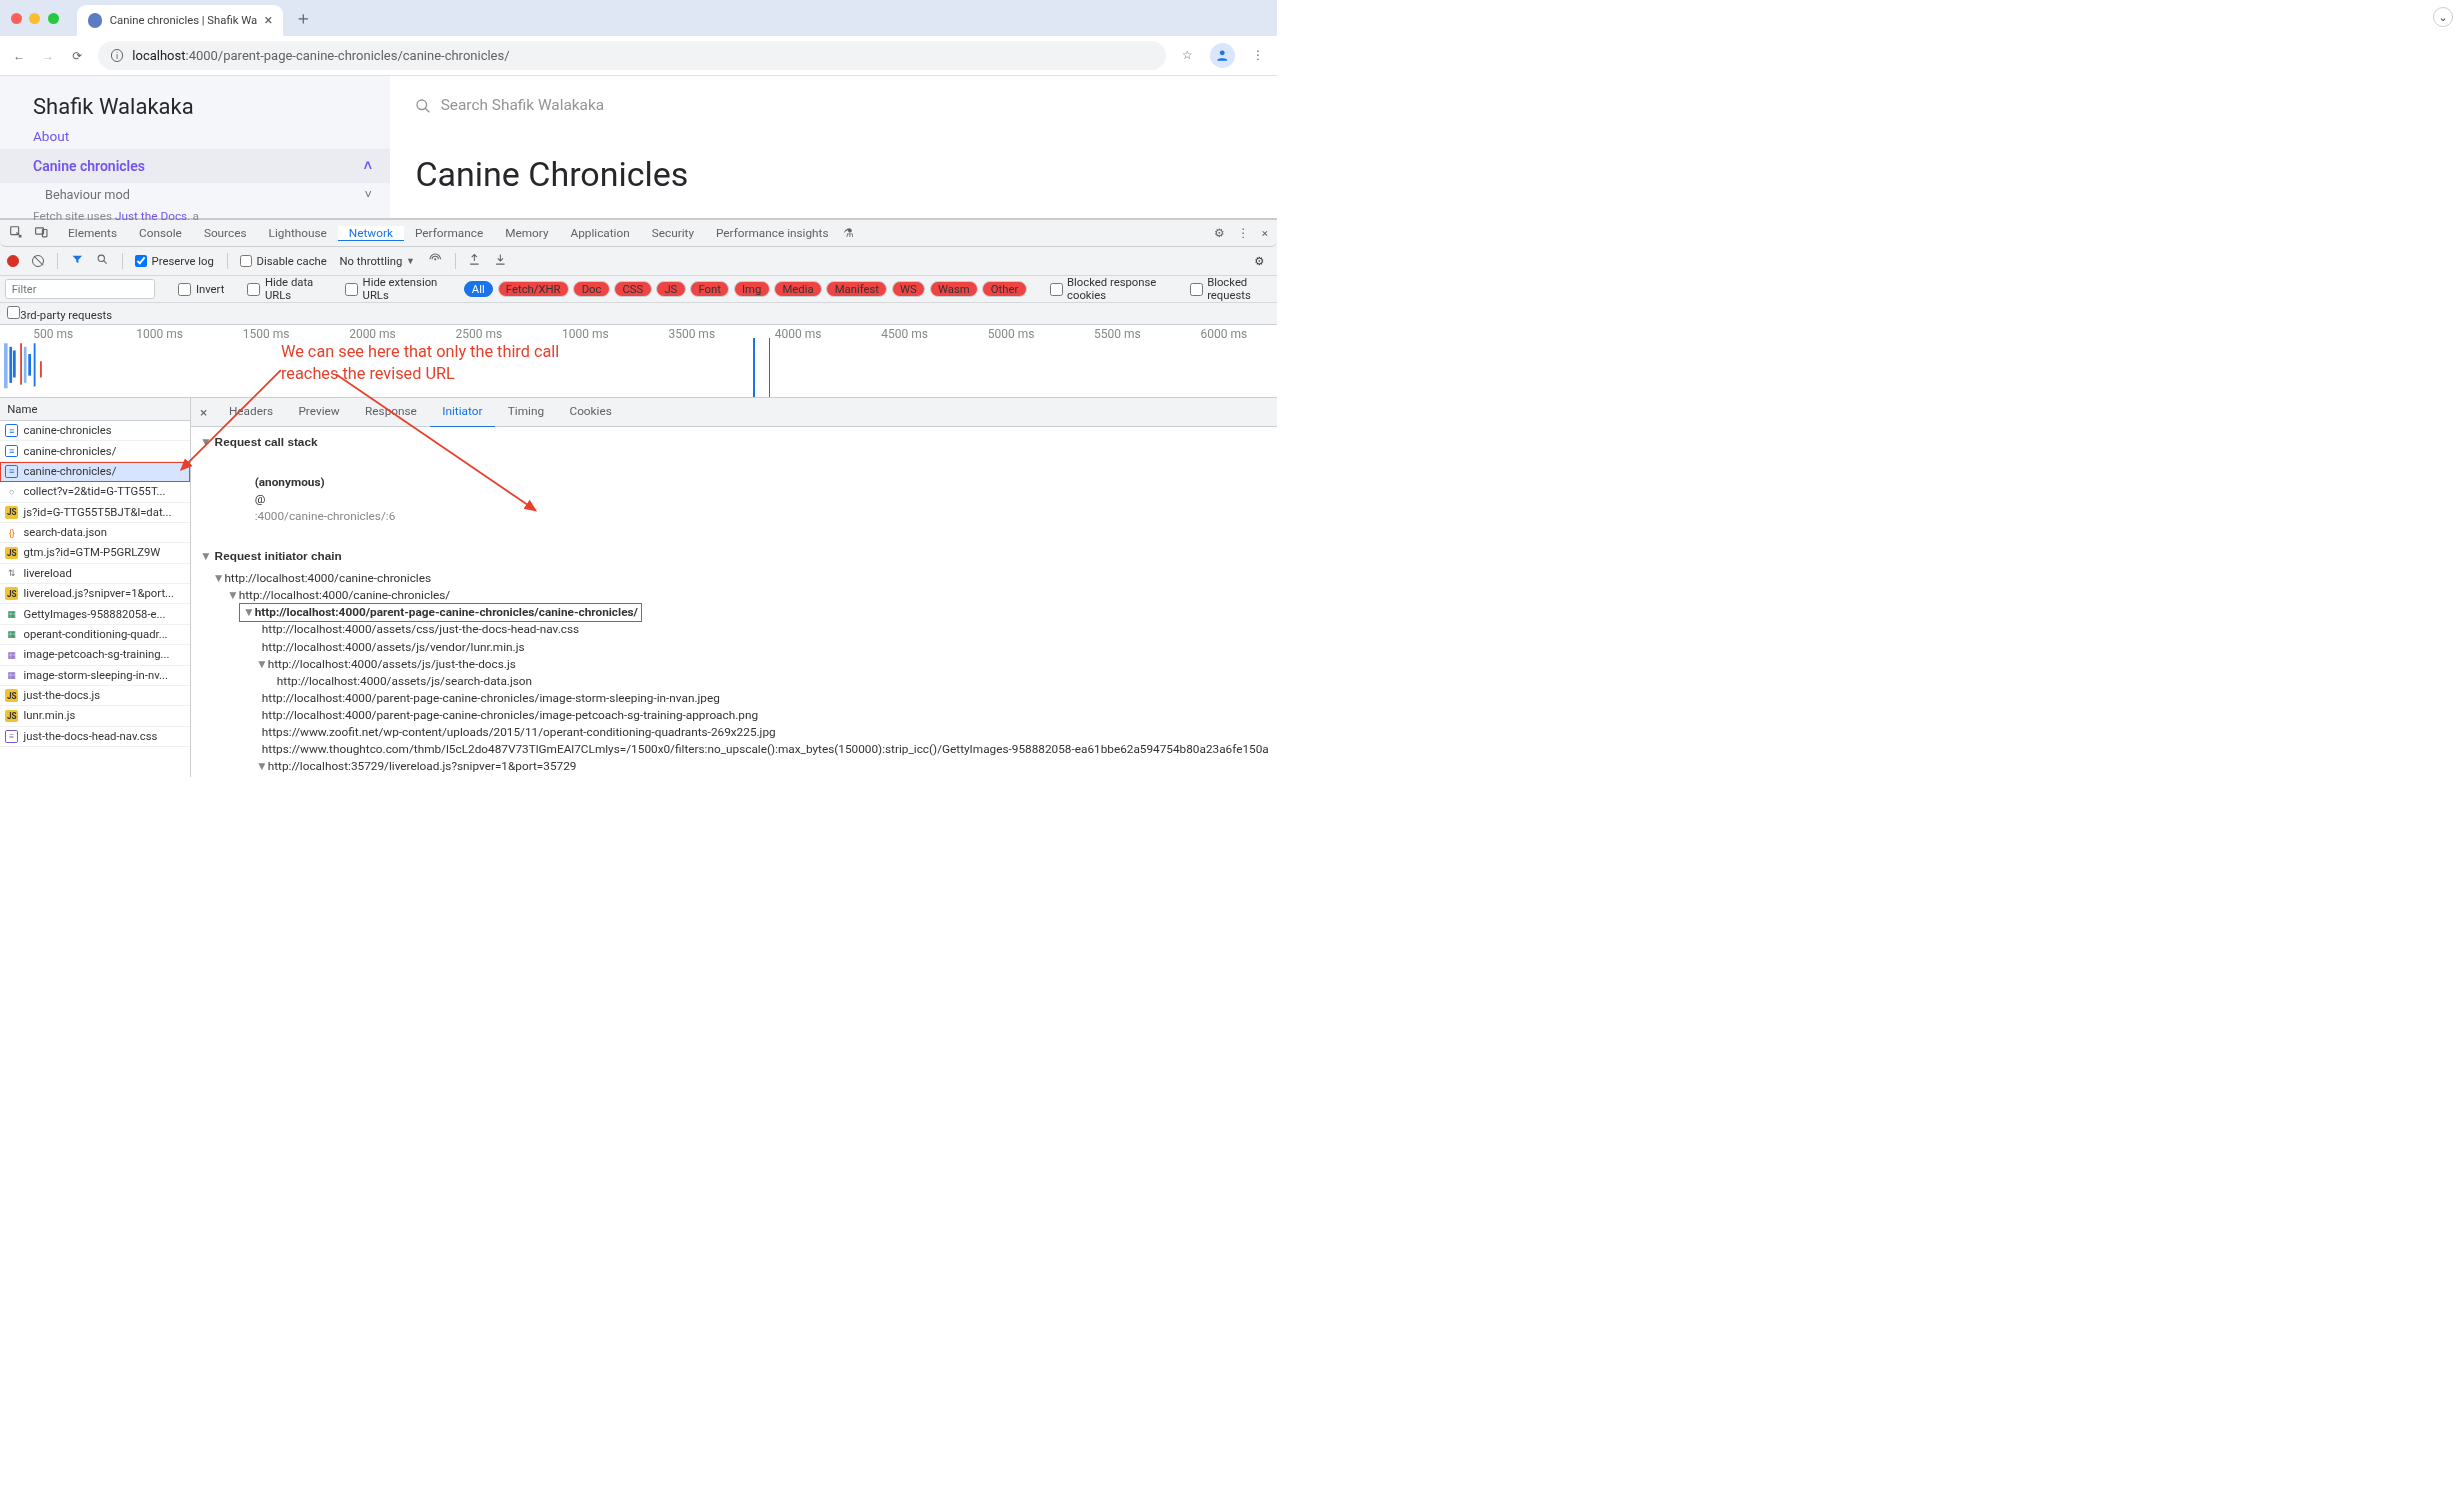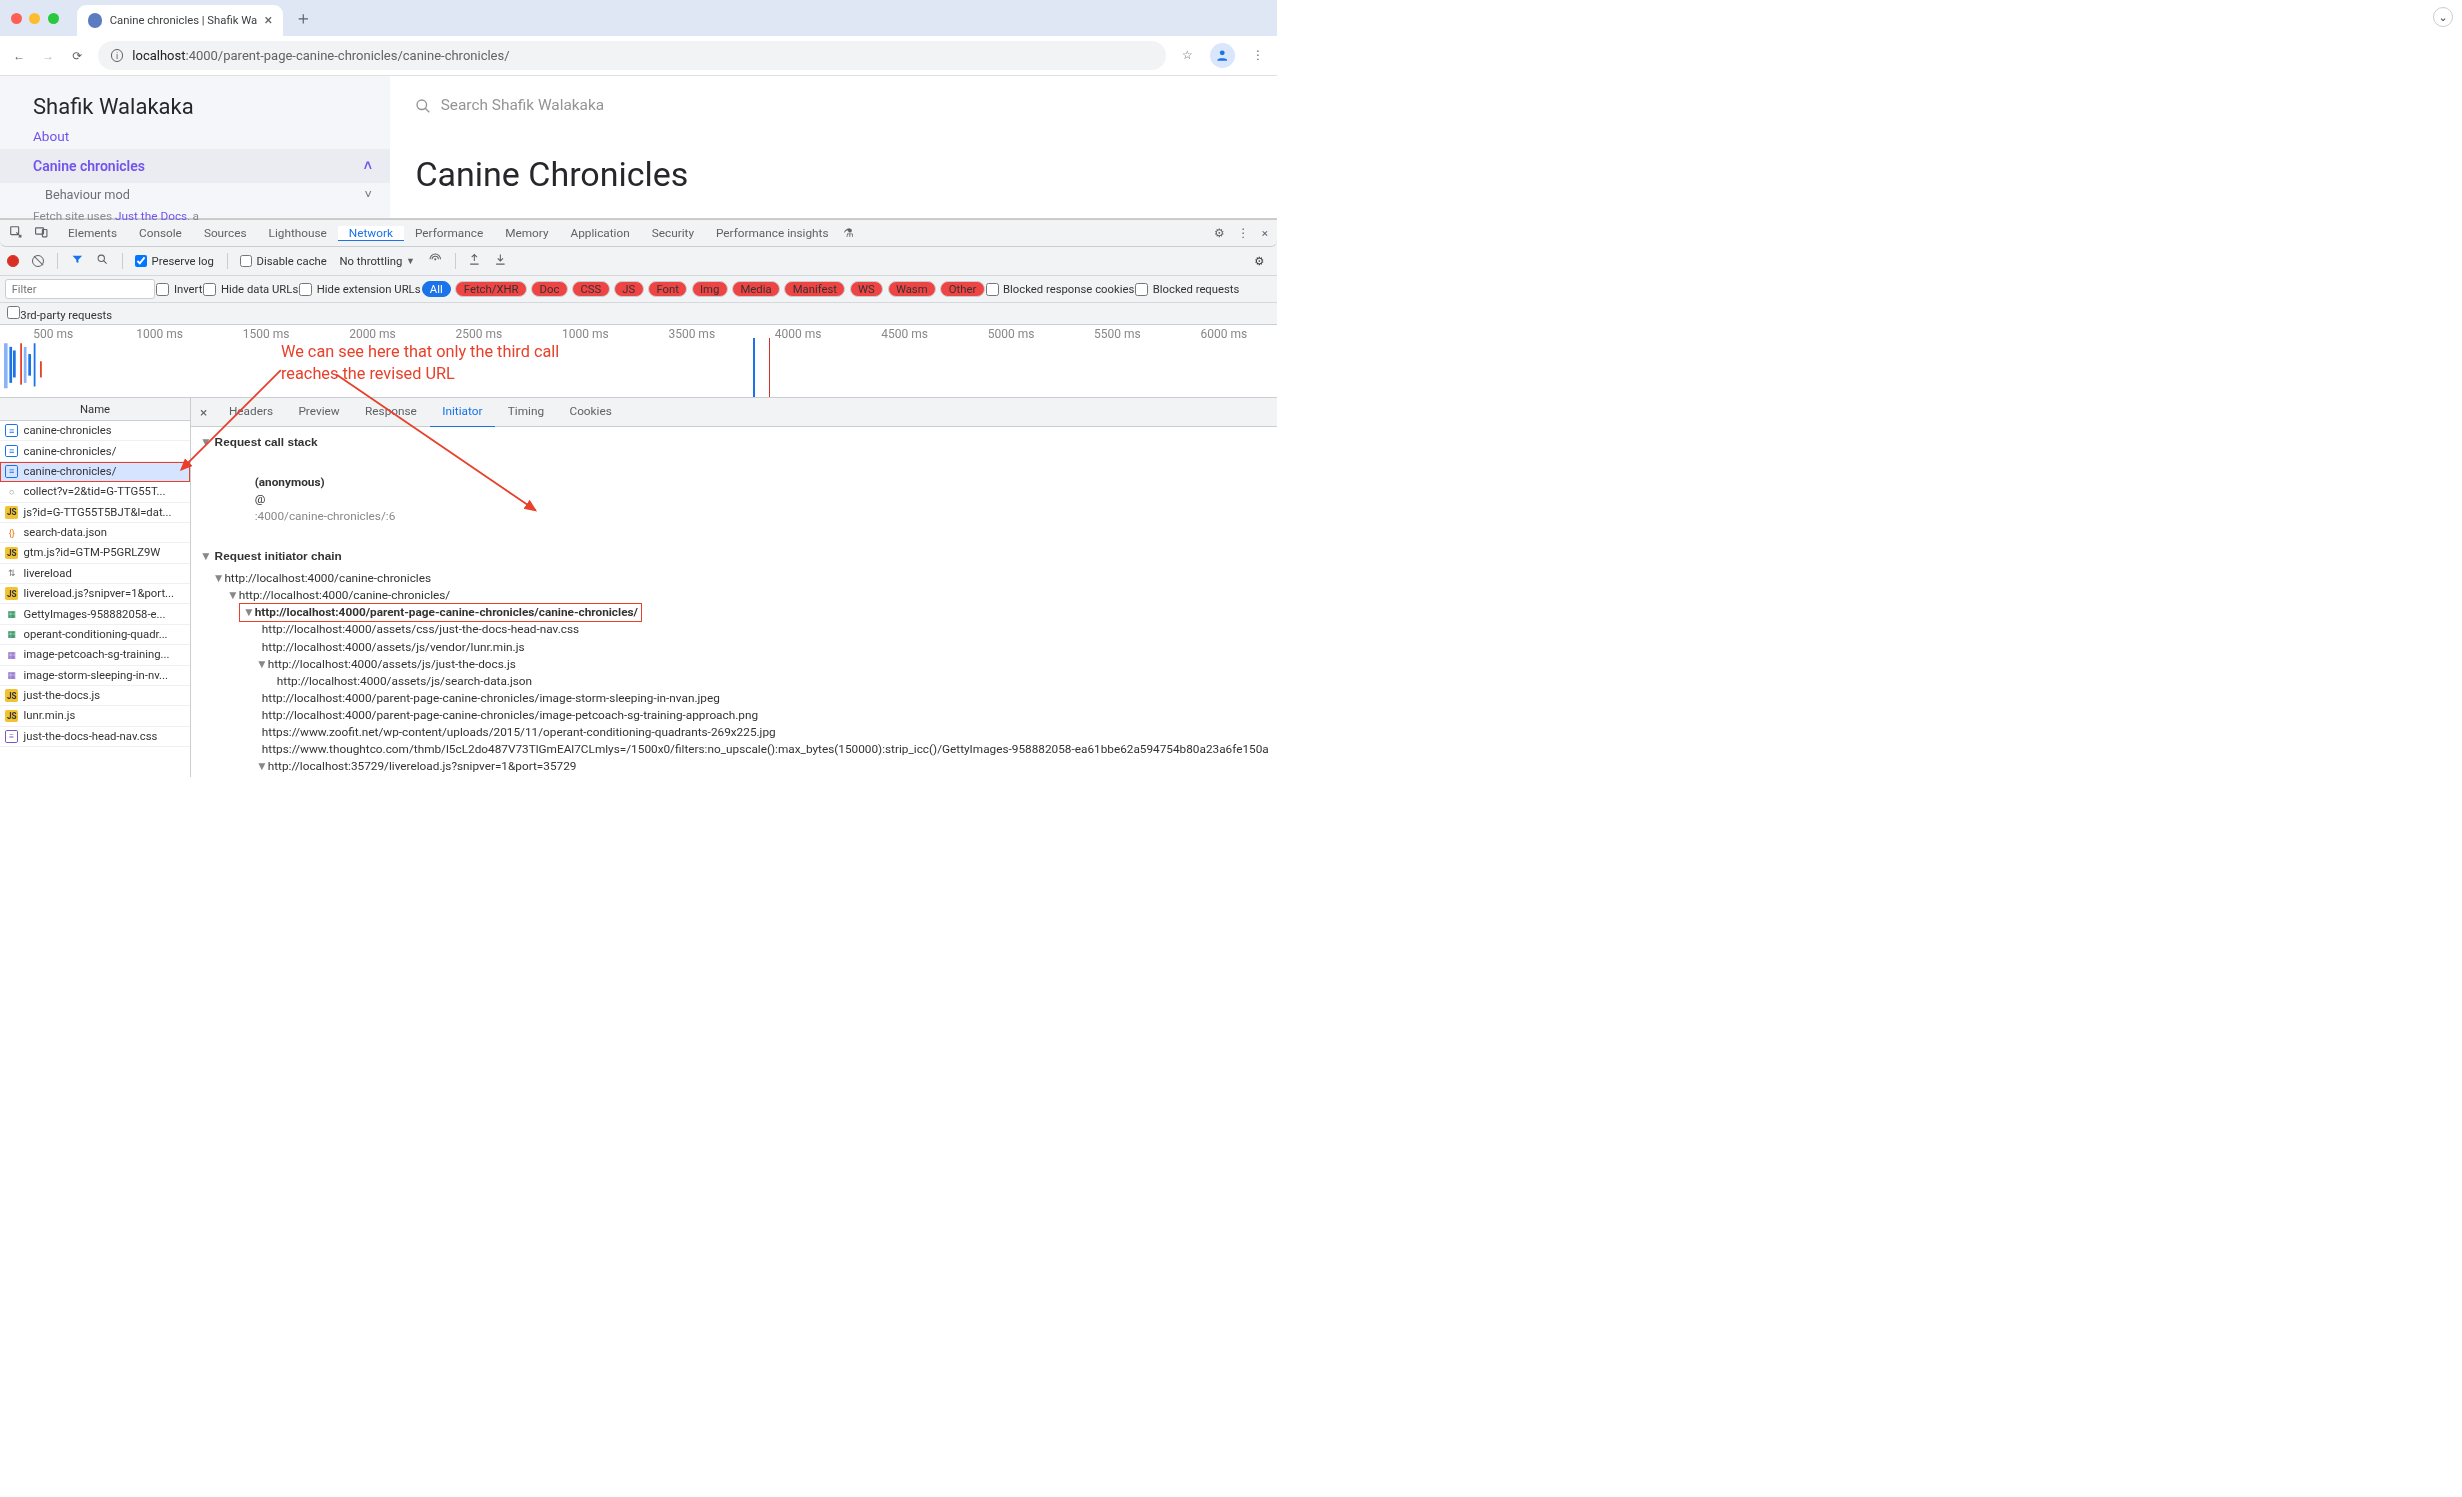--- a/index.html
+++ b/index.html
@@ -56,39 +56,39 @@
   .dt-toolbar { display:flex; align-items:center; height:29px; background:#f1f3f4; border-bottom:0.9px solid #d5d7da; padding:0 7.3px; gap:12.7px; font-size:11.3px; color:#333; }
   .dt-toolbar .rec { width:11.8px; height:11.8px; border-radius:50%; border:1.8px solid #d93025; background:#d93025; }
   .dt-toolbar .noent { width:12.7px; height:12.7px; border:1.4px solid #5f6368; border-radius:50%; position:relative; }
   .dt-toolbar .noent::after { content:""; position:absolute; width:12.7px; height:1.4px; background:#5f6368; top:4.5px; left:-0.9px; transform:rotate(45deg); }
   .dt-toolbar .funnel { color:#1a73e8; }
   .dt-toolbar .cb { display:flex; align-items:center; gap:4.5px; }
   .dt-toolbar input[type=checkbox]{ width:11.8px; height:11.8px; }
   .dt-toolbar .ic { color:#5f6368; }
   .dt-toolbar .spacer-icons { margin-left:auto; display:flex; gap:12.7px; padding-right:5.4px; }
 
-  .dt-filterbar { display:flex; align-items:center; height:27px; background:#f1f3f4; border-bottom:0.9px solid #d5d7da; padding:0 5.4px; gap:1px; font-size:11.3px; }
+  .dt-filterbar { display:flex; align-items:center; height:27px; background:#f1f3f4; border-bottom:0.9px solid #d5d7da; padding:0 5.4px; gap:23px; font-size:11.3px; }
   .dt-filterbar input.filter { width:150px; height:20px; border:0.9px solid #cacdd1; border-radius:2.7px; padding:0 5.4px; font-size:11px; background:#fff; }
   .dt-filterbar .chip { border:0.9px solid #cacdd1; border-radius:9px; padding:0.9px 7.3px; background:#ef4444; cursor:pointer; }
   .dt-filterbar .chip.active { background:#1a73e8; color:#fff; border-color:#1a73e8; }
   .dt-filterbar .cb { display:flex; align-items:center; gap:4.5px; }
 
   .dt-filterbar2 { display:flex; align-items:center; height:22px; background:#f1f3f4; border-bottom:0.9px solid #cacdd1; padding:0 7.3px; font-size:11.3px; gap:5.4px; }
 
   .timeline { height:73px; background:#fff; border-bottom:0.9px solid #cacdd1; position:relative; }
   .timeline .ticks { display:flex; font-size:12px; color:#888; position:absolute; top:1.8px; left:0; right:0; }
   .timeline .ticks span { flex:1; text-align:center; }
   .timeline .bars { position:absolute; left:3.6px; top:18px; }
   .timeline svg { display:block; }
   .timeline .marker-line { position:absolute; top:12.7px; bottom:0; width:1.8px; background:#1a73e8; }
   .annotation { position:absolute; color:#e8402a; font-size:16.3px; font-family: "Comic Sans MS", "Segoe UI", Arial; line-height:1.25; }
   .arrow-svg { position:absolute; pointer-events:none; }
 
   .dt-body { flex:1; display:flex; background:#fff; overflow:hidden; }
-  .req-list { width:191px; border-right:0.9px solid #cacdd1; overflow:hidden; font-size:11.3px;text-align:center; }
+  .req-list { width:191px; border-right:0.9px solid #cacdd1; overflow:hidden; font-size:11.3px; }
   .req-list .hdr { background:#f1f3f4; border-bottom:0.9px solid #cacdd1; padding:4.5px 7.3px; font-size:11.3px; color:#333; }
   .req-row { display:flex; align-items:center; gap:5.4px; padding:3.2px 5.4px; border-bottom:0.9px solid #eef0f2; white-space:nowrap; overflow:hidden; text-overflow:ellipsis; cursor:pointer; }
   .req-row.sel { background:#d6e4ff; outline: 1.8px solid #e8402a; outline-offset:-1.8px; }
   .req-row .ric { width:12.7px; height:12.7px; display:inline-flex; align-items:center; justify-content:center; font-size:9px; }
   .ric.doc { color:#1a73e8; border:0.9px solid #1a73e8; border-radius:1.8px; }
   .ric.ball { color:#888; }
   .ric.js { background:#f1c232; color:#333; border-radius:1.8px; font-size:8.2px; font-weight:bold; }
   .ric.json { color:#e8710a; }
   .ric.ws { color:#7a7a7a; }
   .ric.img { color:#0b8043; }

